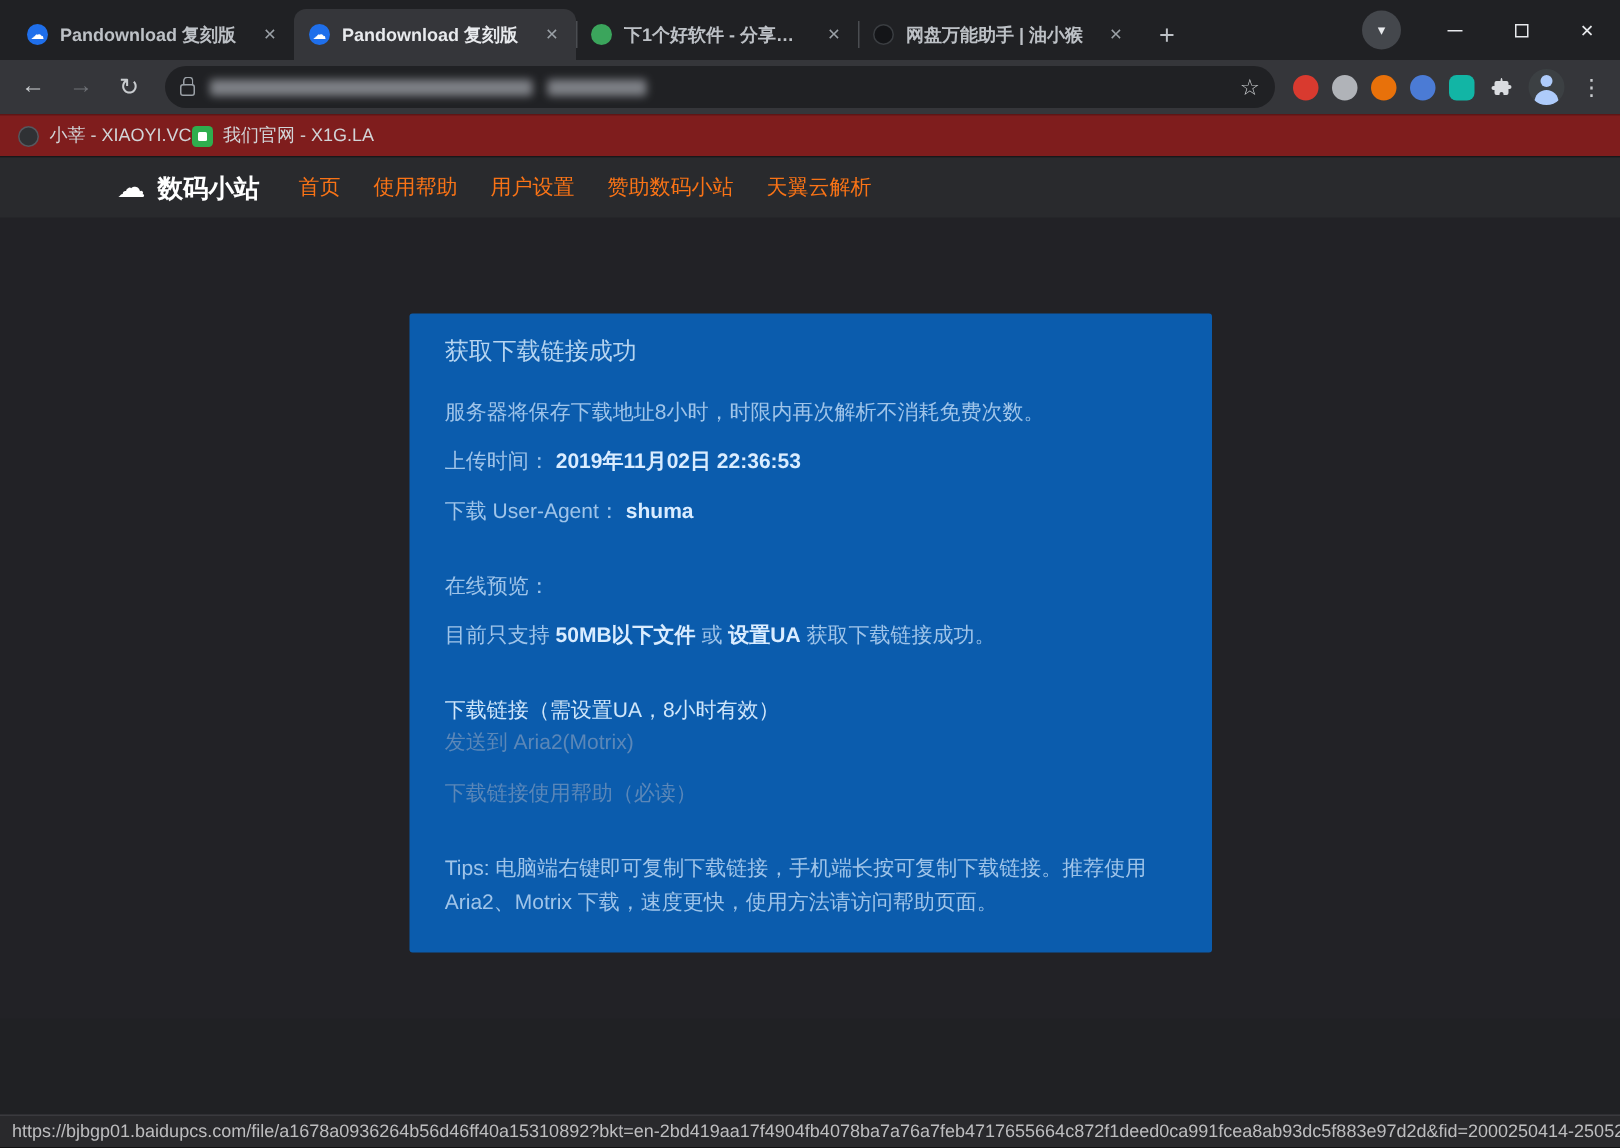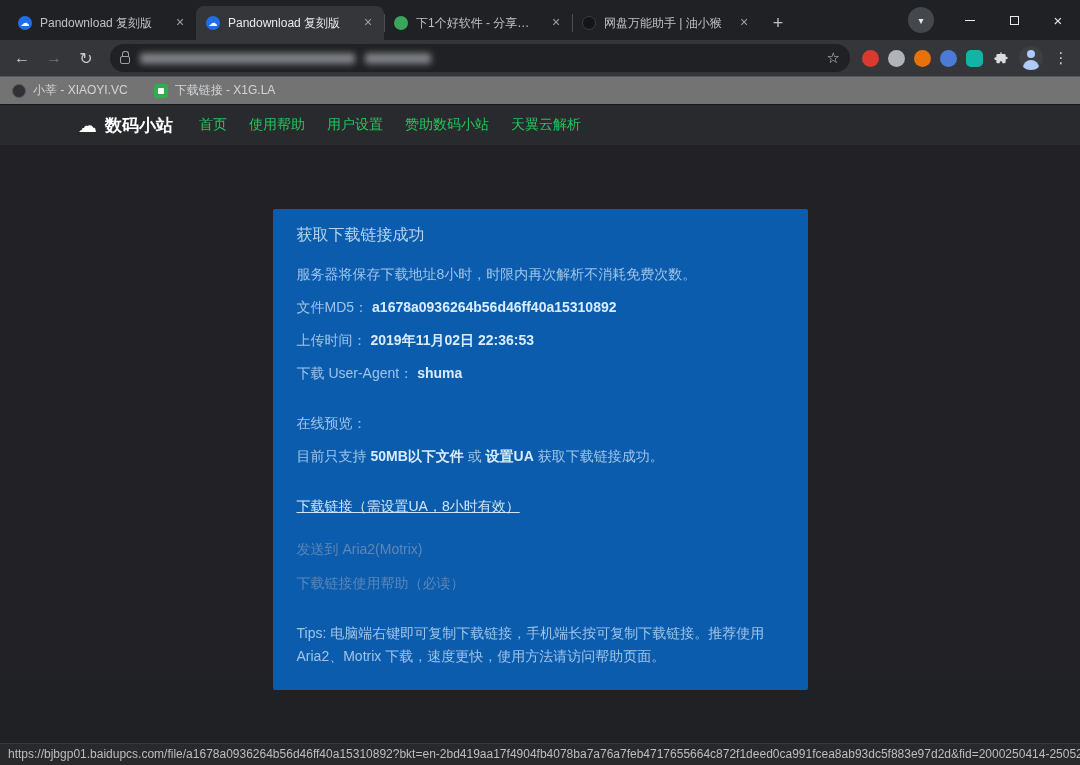--- a/index.html
+++ b/index.html
@@ -7,21 +7,21 @@
   body { font-family:"Liberation Sans","DejaVu Sans",sans-serif; }
   .window { position:relative; width:1080px; height:765px; background:#202124; overflow:hidden; }
 
   
   .titlebar { height:40px; background:#202124; display:flex; align-items:flex-end; }
   .tabstrip { display:flex; align-items:flex-end; padding-left:8px; flex:1; height:40px; }
   .tab { width:188px; height:34px; display:flex; align-items:center; gap:8px; padding:0 8px 0 10px;
          color:#bdc1c6; font-size:12px; position:relative; cursor:default; }
   .tab + .tab:not(.active):before { content:""; position:absolute; left:0; top:8px; height:18px; width:1px; background:#4a4d51; }
   .tab.active { background:#35363a; border-radius:8px 8px 0 0; color:#e8eaed; }
-  .tab-title { flex:1; white-space:nowrap; overflow:hidden; text-overflow:ellipsis; }
+  .tab-title { flex:1; white-space:nowrap; overflow:hidden; text-overflow:ellipsis;font-weight:bold; }
   .tab-close { color:#9aa0a6; font-size:14px; line-height:14px; width:16px; height:16px; text-align:center; border-radius:50%; }
   .fav { width:14px; height:14px; border-radius:50%; flex:none; display:flex; align-items:center; justify-content:center; font-size:9px; }
   .fav-cloud { background:#1f6feb; color:#fff; }
   .fav-green { background:#3ba55c; }
   .fav-dark  { background:#141518; border:1px solid #3a3d41; }
   .newtab { width:28px; height:28px; margin:0 0 3px 4px; display:flex; align-items:center; justify-content:center;
             color:#bdc1c6; font-size:18px; border-radius:50%; }
   .title-controls { display:flex; align-items:center; height:40px; }
   .tab-search { width:26px; height:26px; border-radius:50%; background:#44474c; color:#e8eaed; font-size:10px;
                 display:flex; align-items:center; justify-content:center; margin-right:14px; }
@@ -51,45 +51,45 @@
   .ext-orange { background:#e8710a; }
   .ext-blue   { background:#4b7bd5; }
   .ext-teal   { background:#12b5a5; border-radius:5px; }
   .puzzle { width:18px; height:18px; flex:none; display:flex; align-items:center; justify-content:center; }
   .avatar { width:24px; height:24px; border-radius:50%; background:#3c4043; position:relative; overflow:hidden; flex:none; }
   .avatar:before { content:""; position:absolute; top:4px; left:8px; width:8px; height:8px; border-radius:50%; background:#aecbfa; }
   .avatar:after  { content:""; position:absolute; top:14px; left:4px; width:16px; height:10px; border-radius:8px 8px 0 0; background:#aecbfa; }
   .menu-dots { color:#c8cbce; font-size:15px; width:18px; text-align:center; flex:none; }
 
   
-  .bookmarks { height:28px; background:#737373; border-top:1px solid rgba(0,0,0,.25); display:flex; align-items:center;
-               gap:26px; padding:0 12px; }
+  .bookmarks { height:28px; background:#7f1d1d; border-top:1px solid rgba(0,0,0,.25); display:flex; align-items:center;
+               padding:0 12px; }
   .bm { display:flex; align-items:center; gap:7px; color:#d2d4d7; font-size:12px; }
   .bm-ic1 { width:14px; height:14px; border-radius:50%; background:#2f3134; border:1px solid #55585e; flex:none; }
   .bm-ic2 { width:14px; height:14px; border-radius:3px; background:#2fae4e; position:relative; flex:none; }
   .bm-ic2:before { content:""; position:absolute; inset:4px; background:#fff; border-radius:1px; }
 
   
   .page { height:575px; background:#222226; border-top:1px solid #18181a; }
   .site-header { height:40px; background:#292a2d; display:flex; align-items:center; padding-left:78px; gap:26px; }
   .brand { display:flex; align-items:center; gap:8px; color:#ffffff; font-size:17px; font-weight:bold; }
   .brand-cloud { font-size:19px; font-weight:normal; color:#fff; }
   .site-nav { display:flex; align-items:center; gap:22px; }
-  .site-nav a { color:#22c55e; font-size:14px; text-decoration:none; }
+  .site-nav a { color:#f97316; font-size:14px; text-decoration:none; }
 
   
   .content { height:535px; }
   .panel { width:535px; margin:64px auto 0; background:var(--panel_bg,#0b5cad); border-radius:2px;
            padding:16px 24px 22px; color:var(--panel_text,#9fc4e9); font-size:14px; line-height:20px; }
   .p-title { font-size:16px; color:#b5d4f0; margin-bottom:19px; }
   .p-line { margin-bottom:13px; }
   .val { font-weight:bold; color:var(--panel_value,#d9ecff); }
   .lbl + .val { margin-left:4px; }
   .gap-lg { height:17px; }
-  .p-link { display:inline-block; color:var(--panel_link,#cfe6fa); text-decoration:underline; margin-bottom:23px; cursor:pointer; }
+  .p-link { display:inline-block; color:var(--panel_link,#cfe6fa); margin-bottom:1px; cursor:pointer; }
   .p-dim { display:block; color:var(--panel_dim,#5b87b8); margin-bottom:14px; cursor:pointer; text-decoration:none; }
   .p-tips { margin-top:29px; line-height:23px; }
 
   
   .statusbar { position:absolute; left:0; right:0; bottom:0; height:22px; background:#29292c; border-top:1px solid #3a3a3e;
                color:#bdbdbf; font-size:12px; line-height:21px; padding:0 8px; white-space:nowrap; overflow:hidden; }
 </style>
 </head>
 <body>
 
@@ -166,21 +166,21 @@
     </div>
   </div>
 
   <div class="bookmarks">
     <div class="bm">
       <span class="bm-ic1"></span>
       <span>小莘 - XIAOYI.VC</span>
     </div>
     <div class="bm">
       <span class="bm-ic2"></span>
-      <span>下载链接 - X1G.LA</span>
+      <span>我们官网 - X1G.LA</span>
     </div>
   </div>
 
   <div class="page">
     <div class="site-header">
       <div class="brand">
         <span class="brand-cloud">☁</span>
         <span>数码小站</span>
       </div>
       <div class="site-nav">
@@ -191,23 +191,20 @@
         <a>天翼云解析</a>
       </div>
     </div>
 
     <div class="content">
       <div class="panel">
         <div class="p-title">获取下载链接成功</div>
         <div class="p-line">服务器将保存下载地址8小时，时限内再次解析不消耗免费次数。</div>
 
         <div class="p-line">
-          <span class="lbl">文件MD5：</span><span class="val">a1678a0936264b56d46ff40a15310892</span>
-        </div>
-        <div class="p-line">
           <span class="lbl">上传时间：</span><span class="val">2019年11月02日 22:36:53</span>
         </div>
         <div class="p-line">
           <span class="lbl">下载 User-Agent：</span><span class="val">shuma</span>
         </div>
 
         <div class="gap-lg"></div>
         <div class="p-line">在线预览：</div>
         <div class="p-line">
           <span>目前只支持 </span><span class="val">50MB以下文件</span><span> 或 </span><span class="val">设置UA</span><span> 获取下载链接成功。</span>

